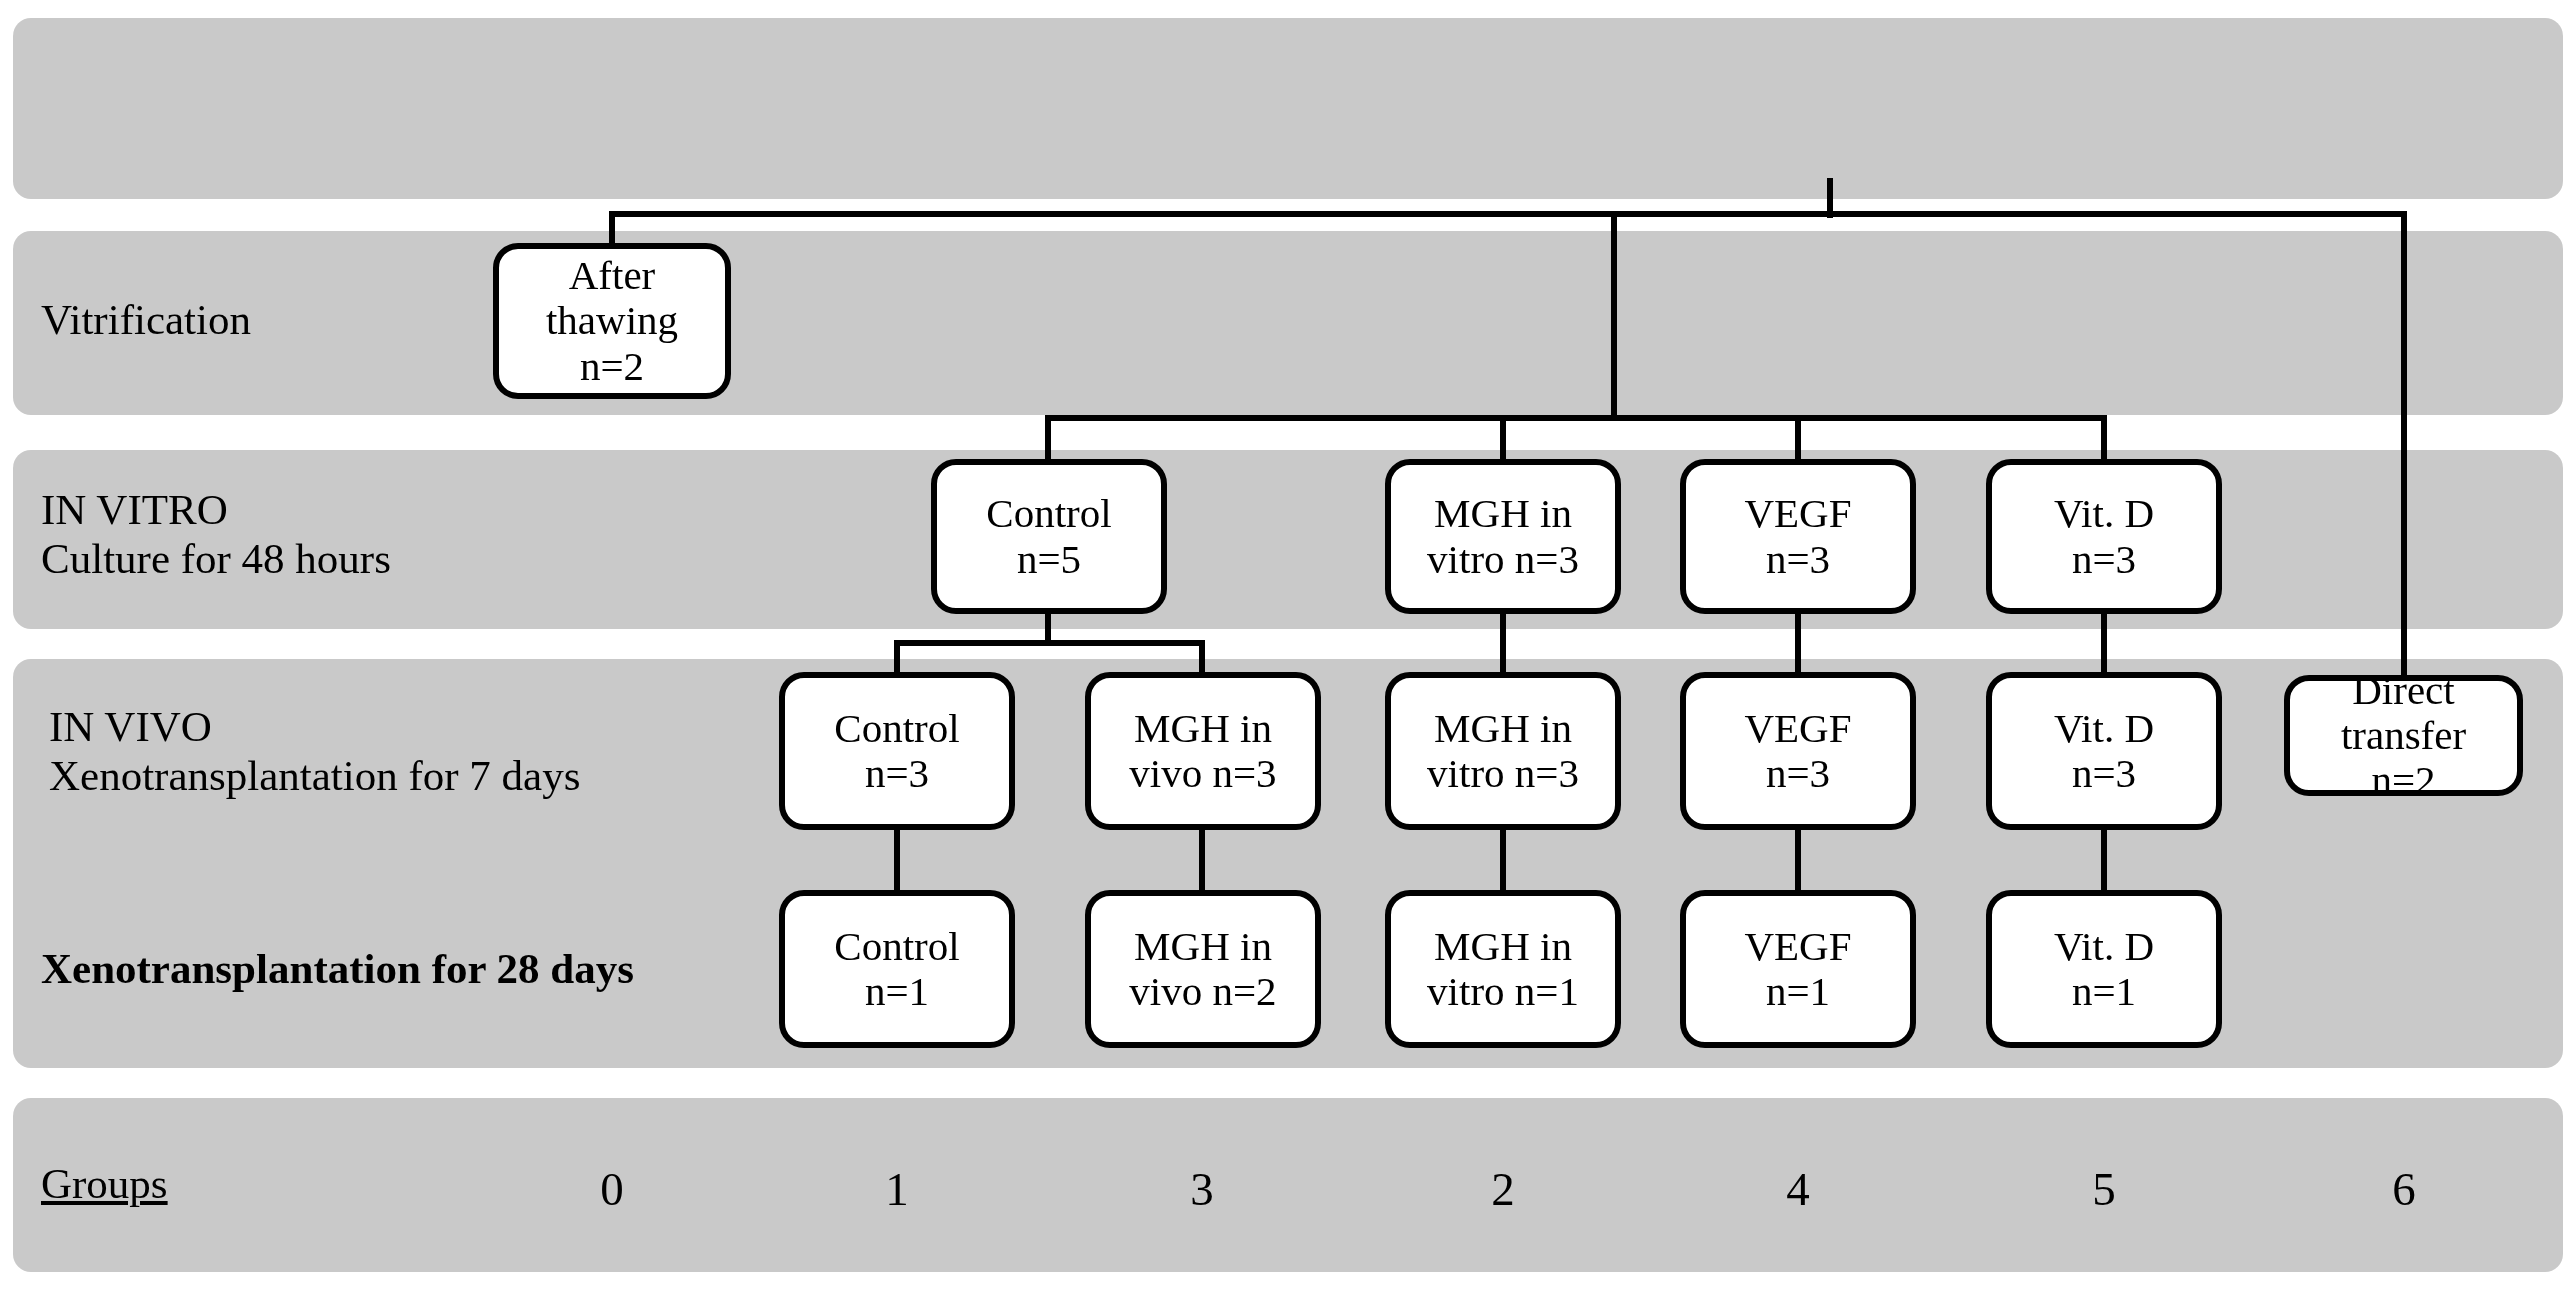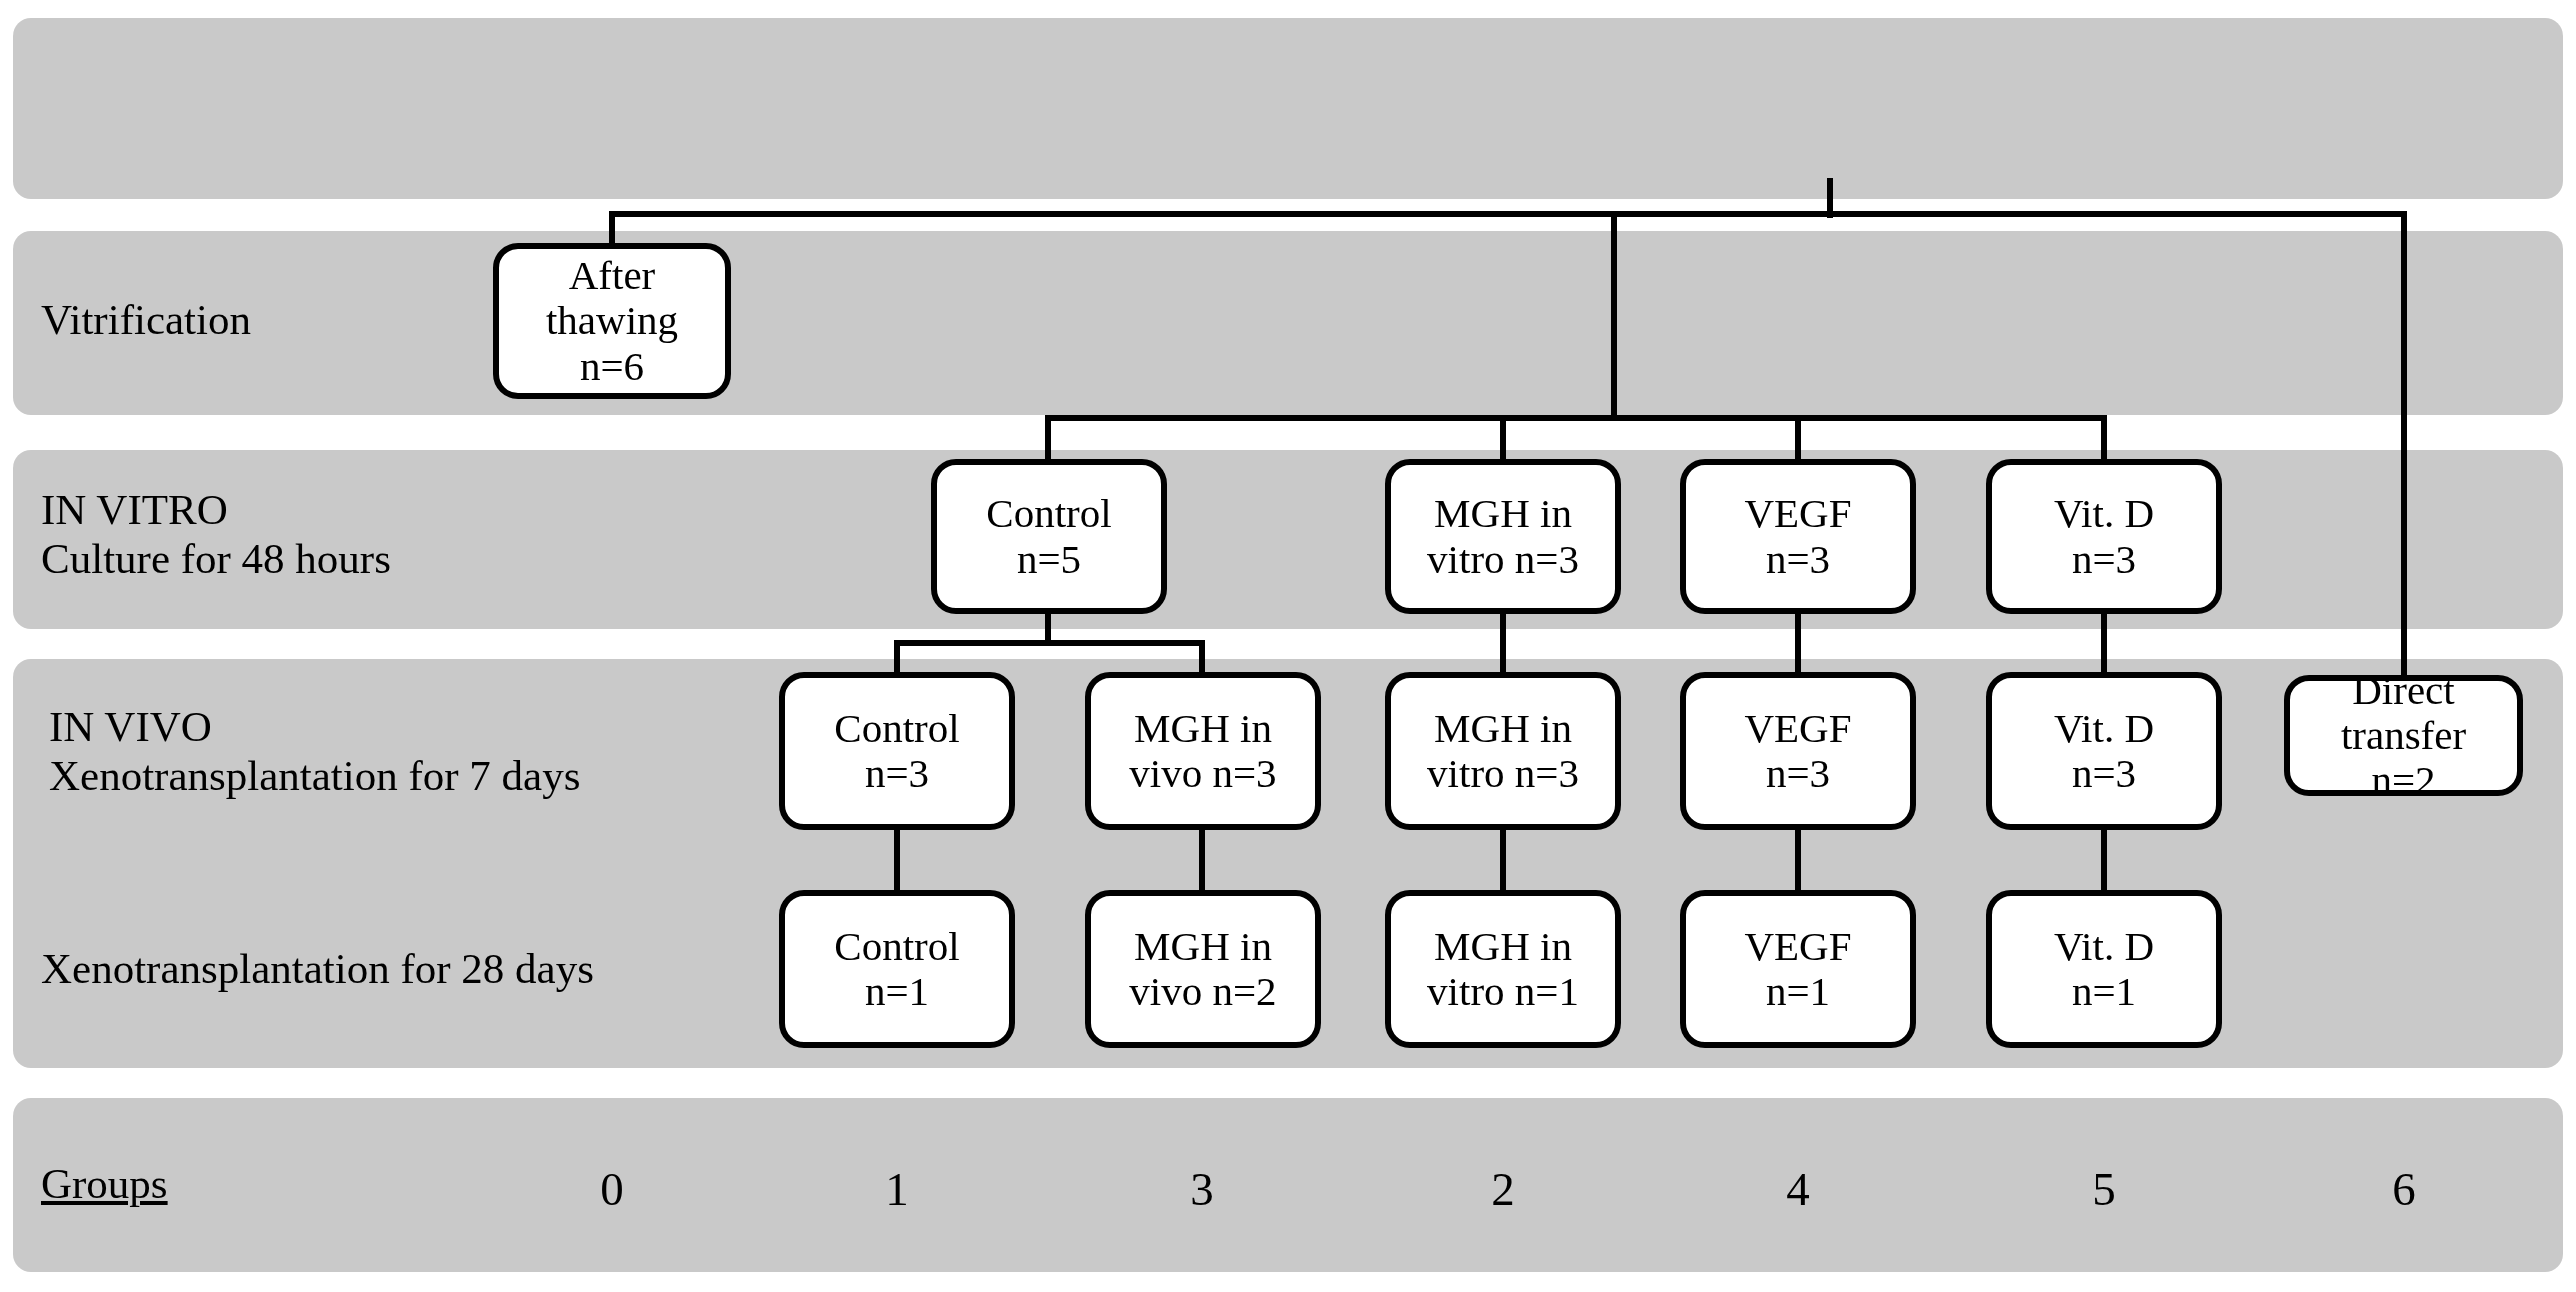--- a/index.html
+++ b/index.html
@@ -72,27 +72,27 @@
   <div class="conn" style="left:1199px;top:826px;width:6px;height:69px;"></div>
   <div class="conn" style="left:1500px;top:826px;width:6px;height:69px;"></div>
   <div class="conn" style="left:1795px;top:826px;width:6px;height:69px;"></div>
   <div class="conn" style="left:2101px;top:826px;width:6px;height:69px;"></div>
 
   <div class="row-label" style="left:41px;top:295px;">Vitrification</div>
   <div class="row-label" style="left:41px;top:485px;">IN VITRO
 Culture for 48 hours</div>
   <div class="row-label" style="left:49px;top:702px;">IN VIVO
 Xenotransplantation for 7 days</div>
-  <div class="row-label" style="left:41px;top:944px;">Xenotransplantation for 28 days</div>
+  <div class="row-label" style="left:41px;top:944px;font-weight:bold;">Xenotransplantation for 28 days</div>
   <div class="row-label" style="left:41px;top:1159px;text-decoration:underline;">Groups</div>
 
 
   <div class="node" style="left:493px;top:243px;width:238px;height:156px;">After
 thawing
-n=6</div>
+n=2</div>
 
   <div class="node" style="left:931px;top:459px;width:236px;height:155px;">Control
 n=5</div>
   <div class="node" style="left:1385px;top:459px;width:236px;height:155px;">MGH in
 vitro n=3</div>
   <div class="node" style="left:1680px;top:459px;width:236px;height:155px;">VEGF
 n=3</div>
   <div class="node" style="left:1986px;top:459px;width:236px;height:155px;">Vit. D
 n=3</div>
 

